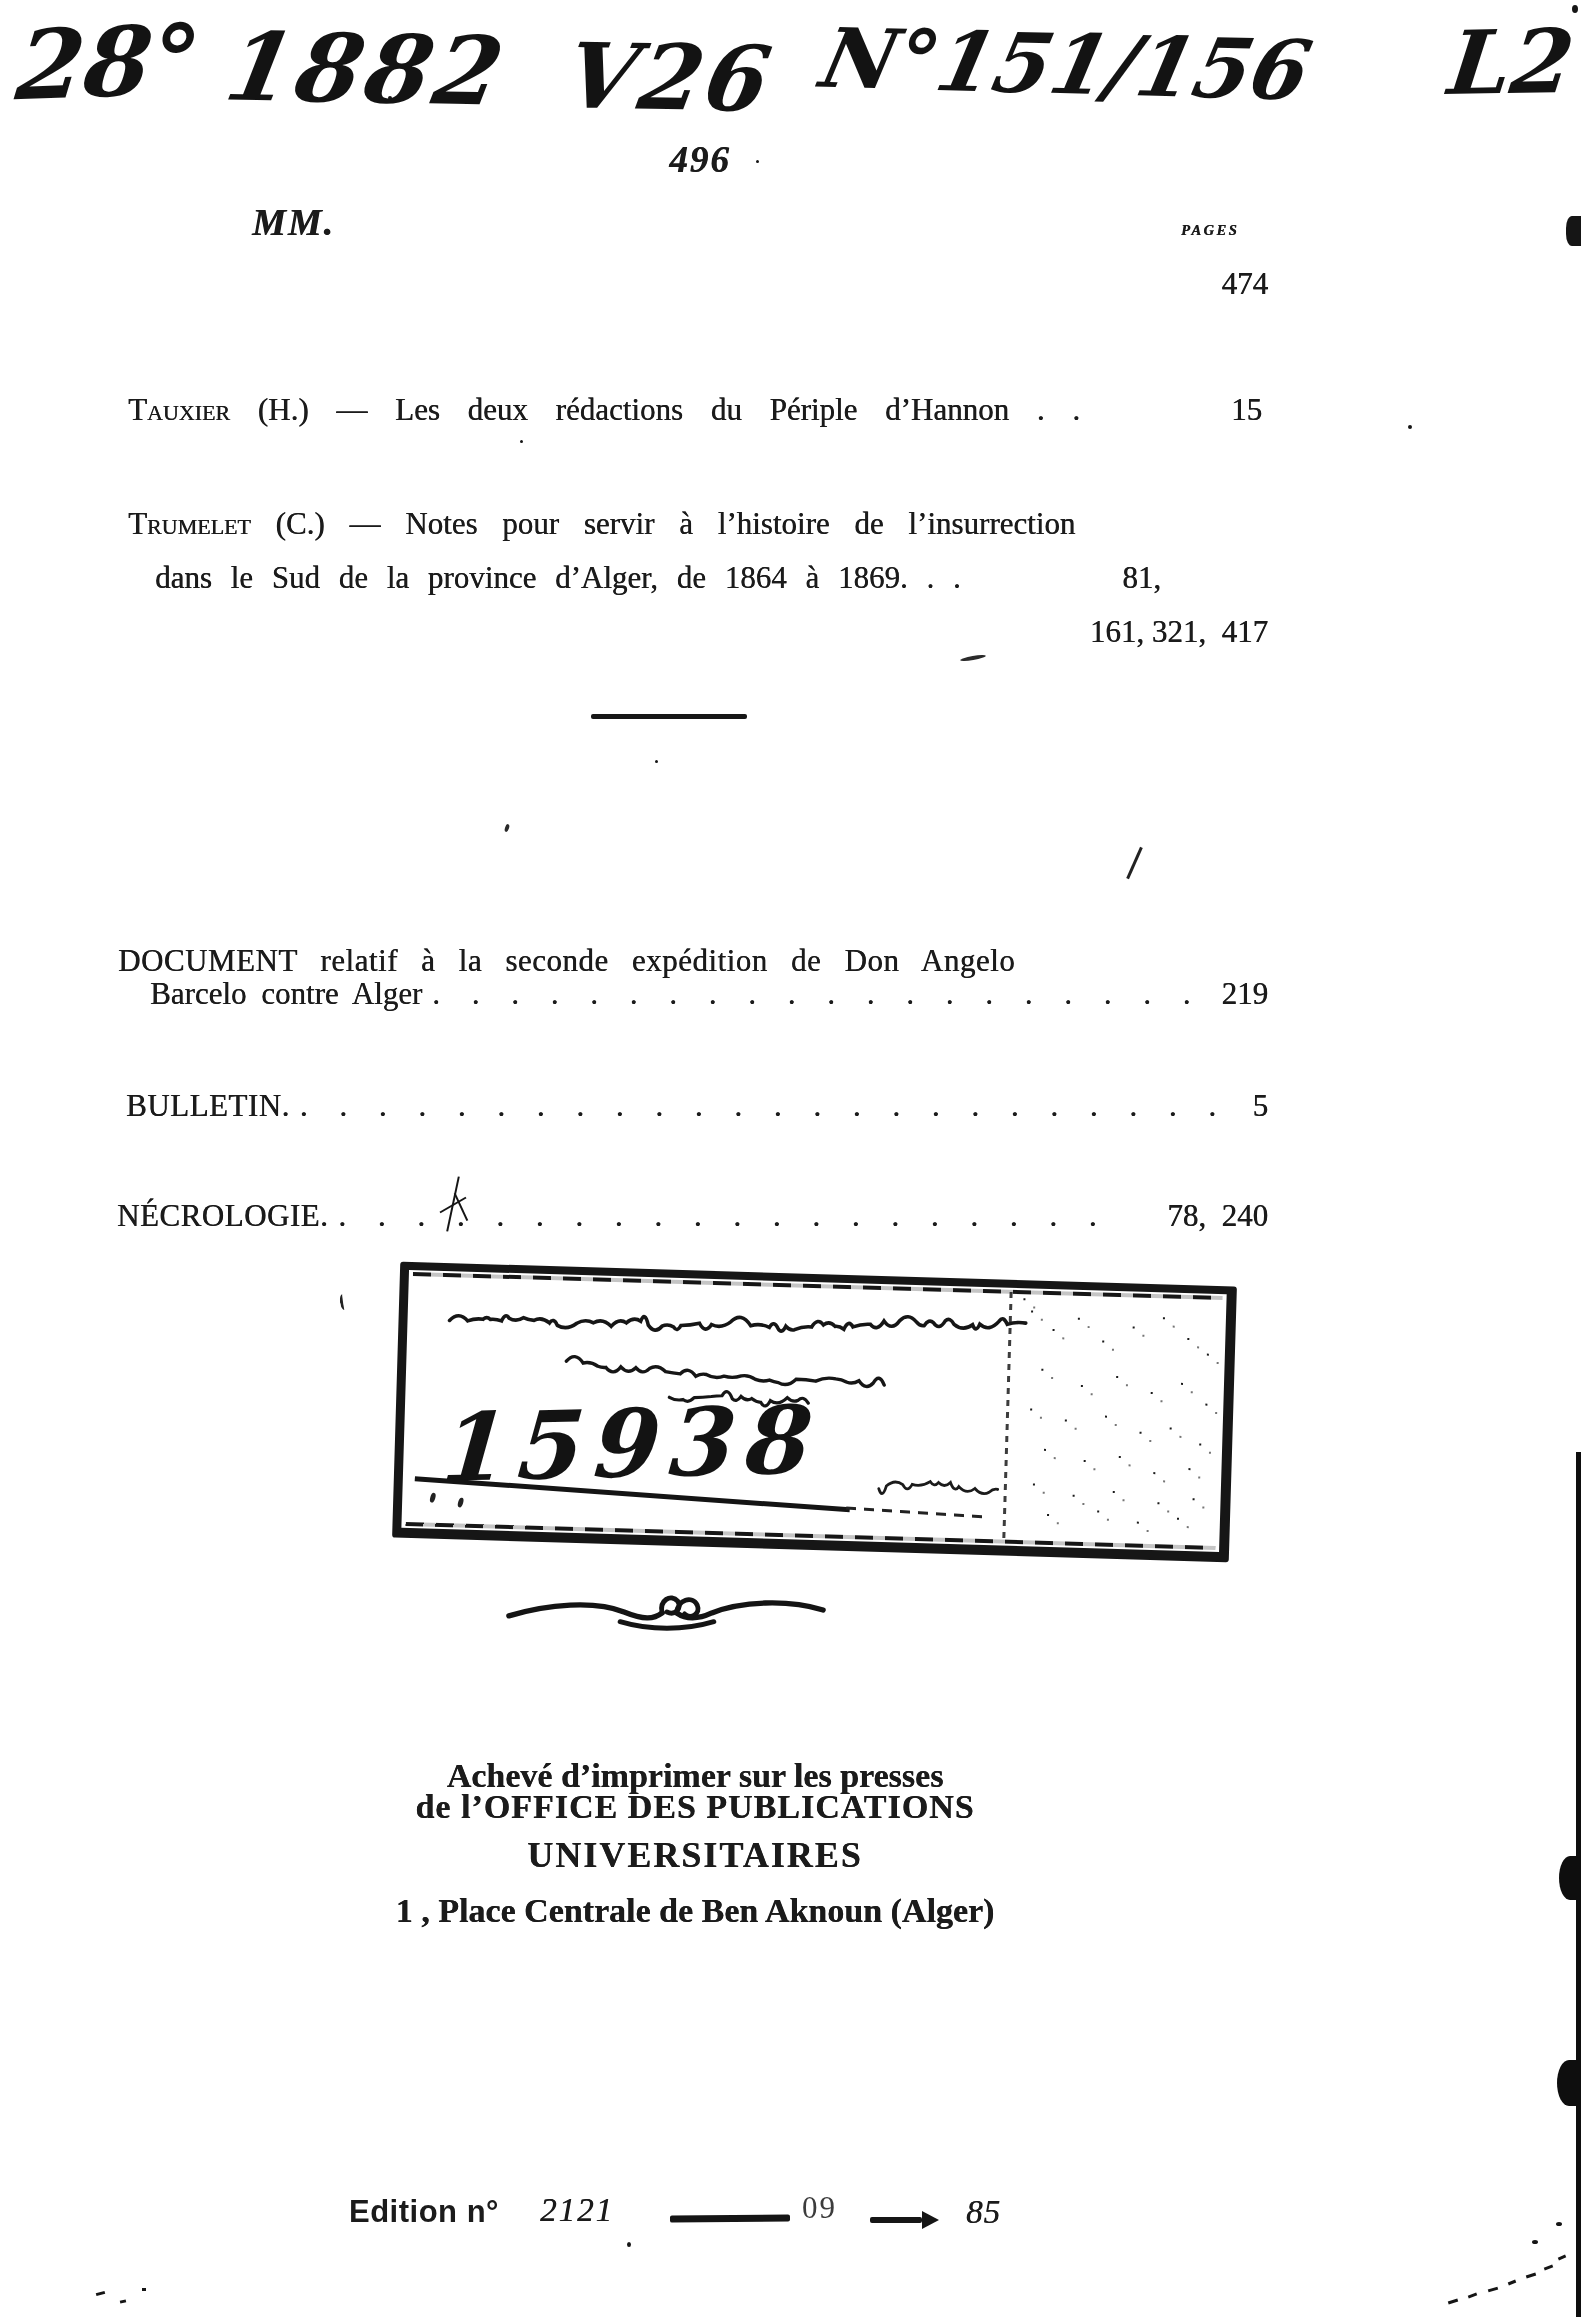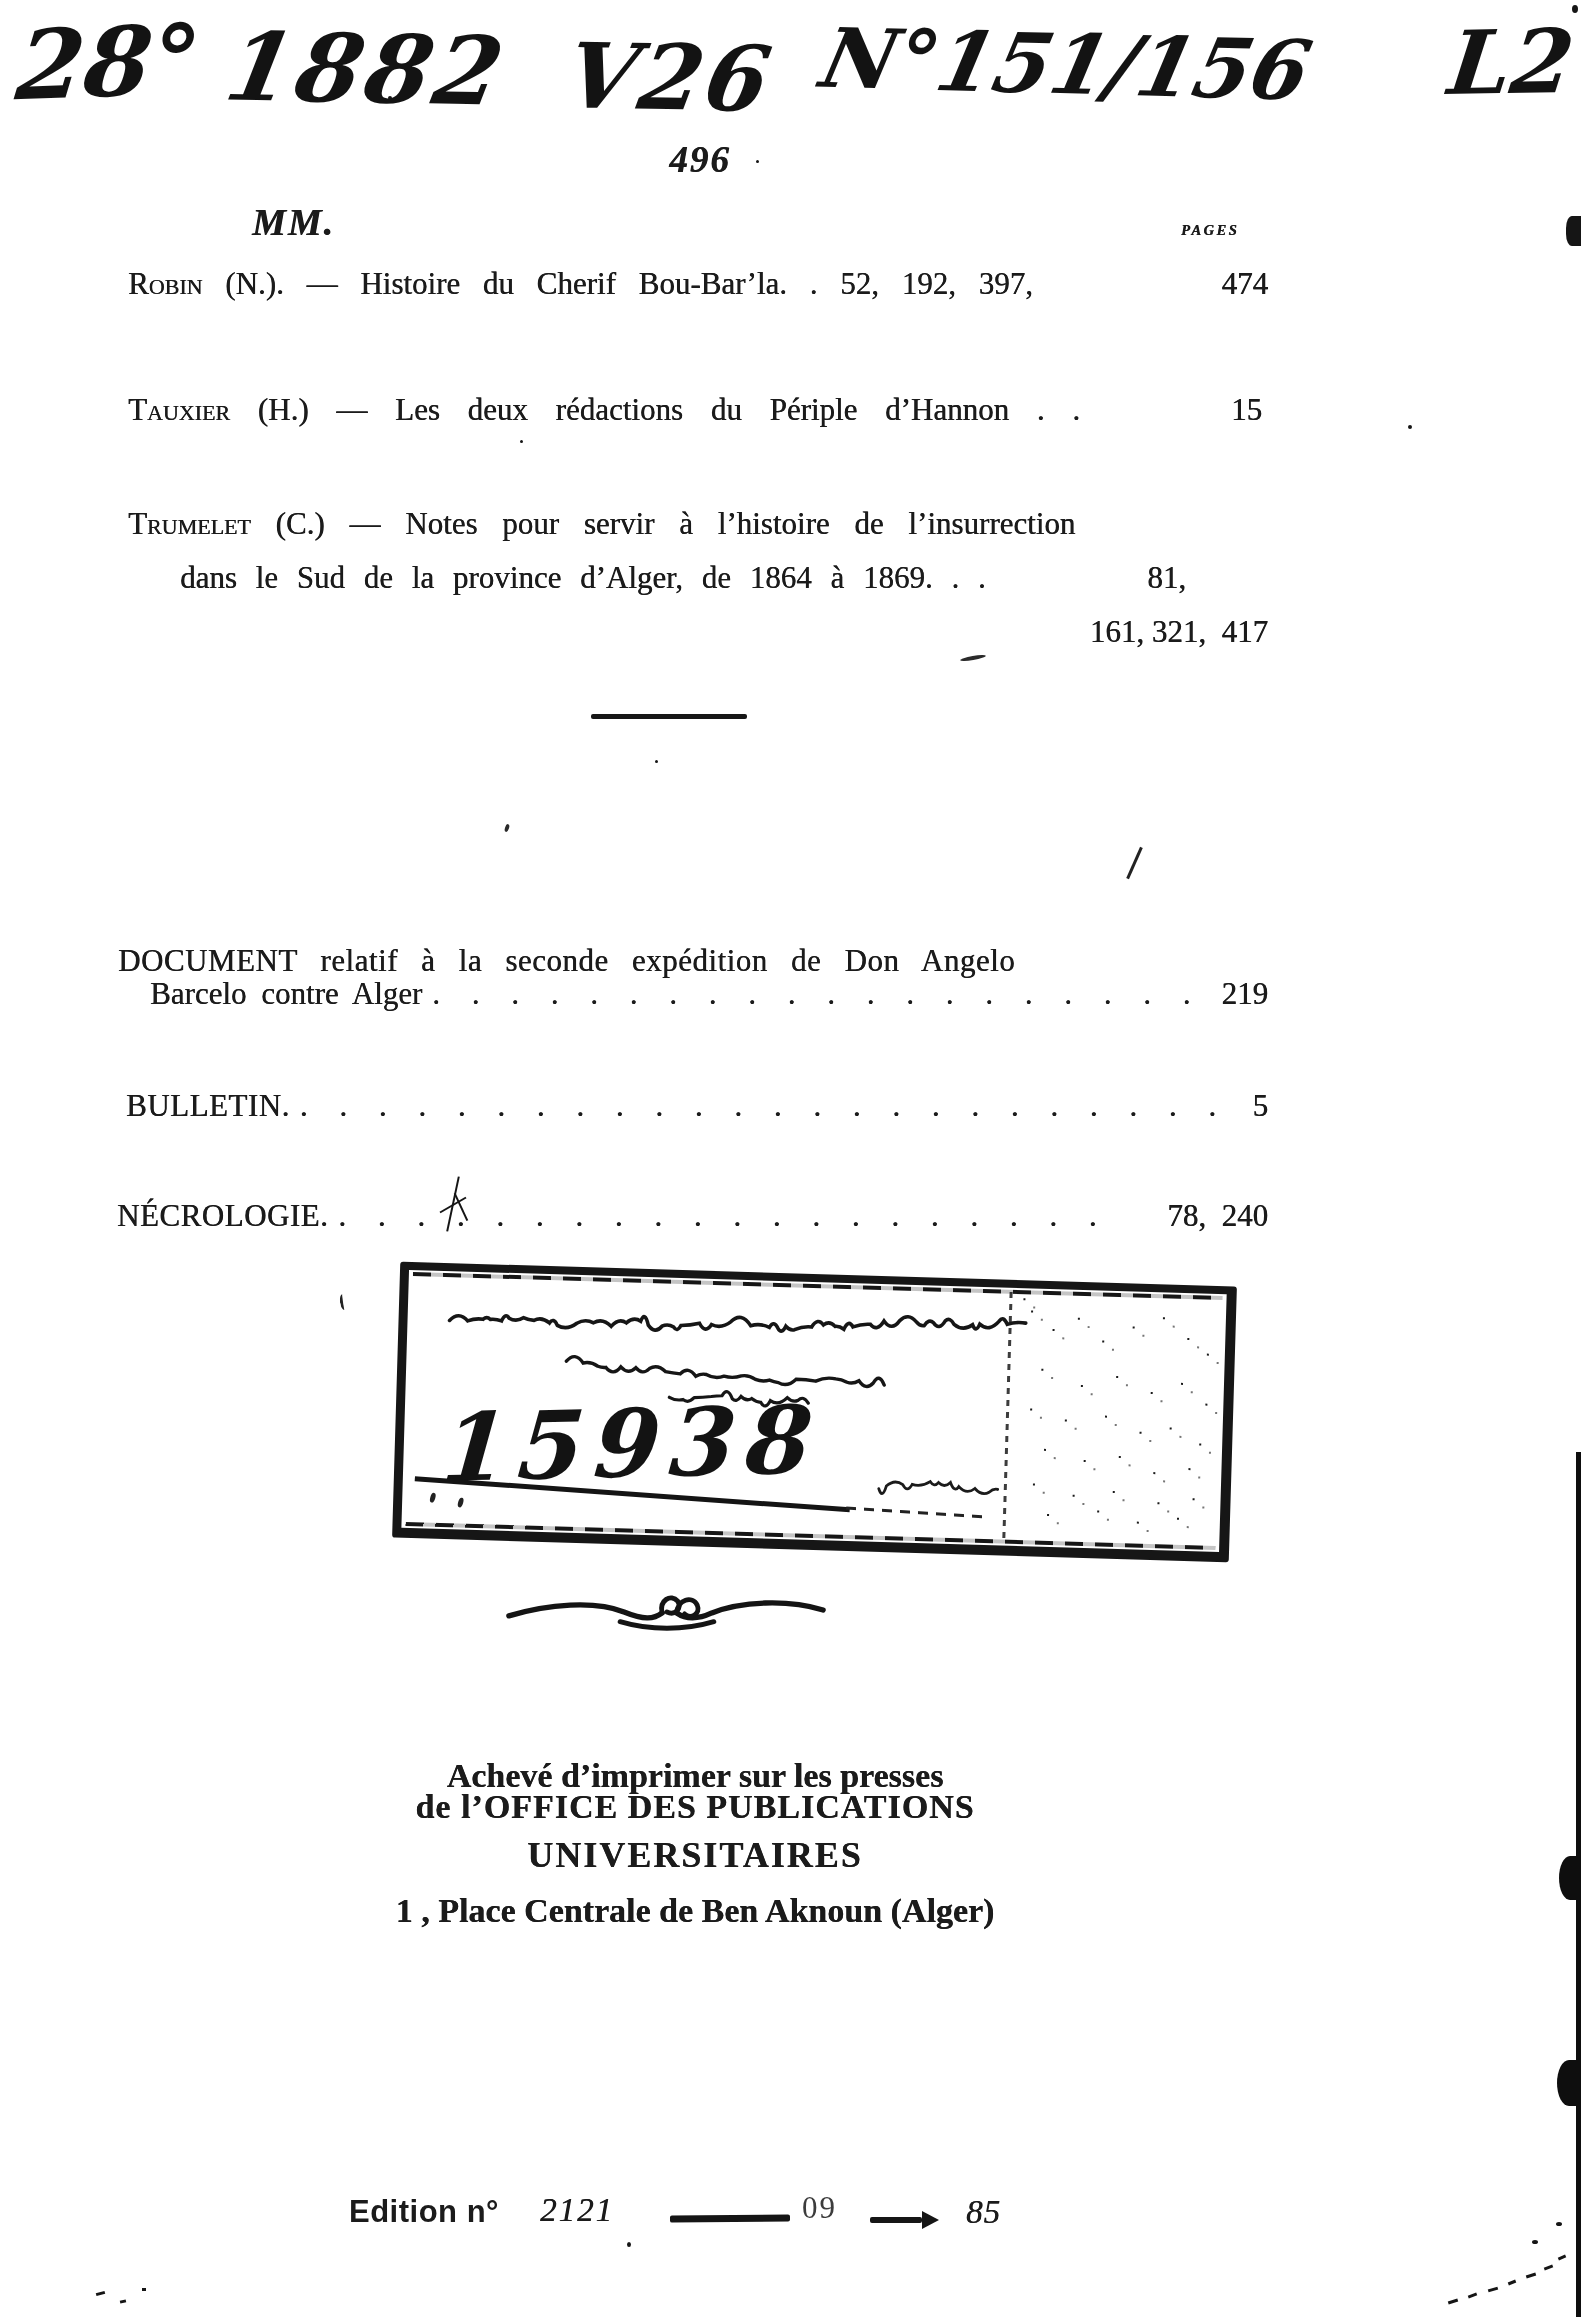--- a/index.html
+++ b/index.html
@@ -48,44 +48,40 @@
   <div class="abs hand" style="left:568px;top:24px;font-size:90px;transform:skewX(-9deg) rotate(1deg);letter-spacing:3px;">V26</div>
   <div class="abs hand" style="left:822px;top:16px;font-size:82px;transform:skewX(-11deg) rotate(1.5deg);">N°151/156</div>
   <div class="abs hand" style="left:1450px;top:10px;font-size:88px;transform:skewX(-8deg) rotate(-1deg);">L2</div>
 
   <div class="abs print" style="left:650px;top:138px;width:100px;text-align:center;font-size:37px;font-weight:bold;letter-spacing:2px;">496</div>
 
   <div class="abs print" style="left:252px;top:200px;font-size:38px;font-weight:bold;letter-spacing:2px;">MM.</div>
   <div class="abs print" style="left:1181px;top:222px;font-size:14.5px;font-weight:bold;letter-spacing:2.5px;">PAGES</div>
 
   <div class="row" style="left:128px;top:266px;width:1140px;">
-    <span style="word-spacing:15px;">
-      <span class="sc">Robin</span>
-      <span>(N.). — Histoire du Cherif Bou-Bar’la. . 52, 192, 397,</span>
-    </span>
     <span class="fill"></span>
     <span class="pg">474</span>
   </div>
 
   <div class="row" style="left:128px;top:392px;width:1134px;">
     <span style="word-spacing:20px;">
       <span class="sc">Tauxier</span>
       <span>(H.) — Les deux rédactions du Périple d’Hannon . .</span>
     </span>
     <span class="fill"></span>
     <span class="pg">15</span>
   </div>
 
   <div class="row" style="left:128px;top:506px;width:1140px;">
     <span style="word-spacing:17px;">
       <span class="sc">Trumelet</span>
       <span>(C.) — Notes pour servir à l’histoire de l’insurrection</span>
     </span>
   </div>
-  <div class="row" style="left:180px;top:560px;width:1006px;">
+  <div class="row" style="left:155px;top:560px;width:1006px;">
     <span style="word-spacing:11px;">dans le Sud de la province d’Alger, de 1864 à 1869. . .</span>
     <span class="fill"></span>
     <span class="pg">81,</span>
   </div>
   <div class="row pg" style="left:900px;top:614px;width:368px;justify-content:flex-end;">161, 321,  417</div>
 
   <div class="abs rule" style="left:591px;top:714px;width:156px;height:5px;"></div>
 
   <div class="row caps" style="left:118px;top:924px;width:1070px;word-spacing:15px;margin-top:19px;">DOCUMENT relatif à la seconde expédition de Don Angelo</div>
   <div class="row" style="left:150px;top:976px;width:1118px;">

